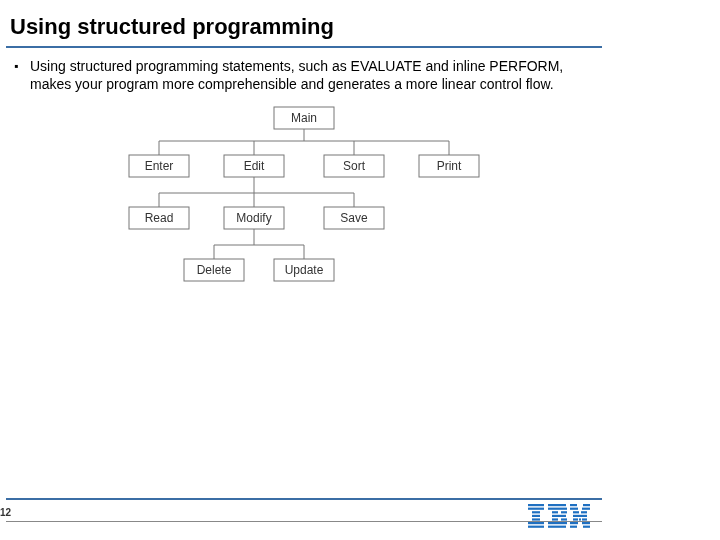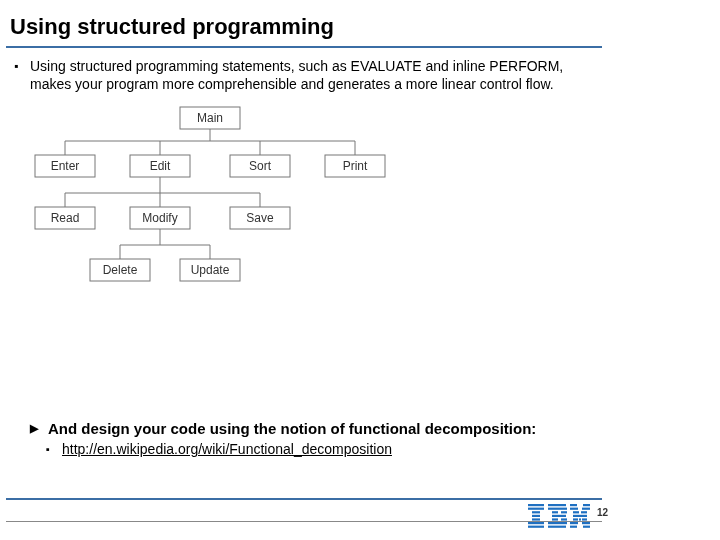--- a/index.html
+++ b/index.html
@@ -4,33 +4,33 @@
 <style>
   * { box-sizing: border-box; margin: 0; padding: 0; }
   html, body { width: 720px; height: 540px; font-family: Arial, Helvetica, sans-serif; background: #fff; color: #000; }
   .slide { position: relative; width: 608px; height: 540px; }
   .title { font-size: 22px; font-weight: bold; padding: 14px 10px 6px 10px; }
   .title-rule { position: absolute; left: 6px; right: 6px; top: 46px; height: 2px; background: #3b6ea5; }
   .content { position: absolute; left: 10px; right: 10px; top: 58px; }
   .bullets { font-size: 14px; line-height: 1.25; }
   .bullets li { list-style: none; position: relative; padding-left: 20px; margin-bottom: 2px; }
   .bullets li::before { content: "\25AA"; position: absolute; left: 4px; top: 1px; font-size: 12px; color: #000; }
-  .diagram-wrap { width: 100%; margin-top: 8px; }
+  .diagram-wrap { width: 100%; text-align: center; margin-top: 8px; }
   .box { stroke: #777; stroke-width: 1; fill: #fff; }
   .boxlabel { font-size: 12px; fill: #333; font-family: Arial, Helvetica, sans-serif; }
   .line { stroke: #777; stroke-width: 1; fill: none; }
   .bottom-text { position: absolute; left: 30px; right: 10px; top: 420px; }
   .arrow-line { font-size: 15px; font-weight: bold; position: relative; padding-left: 18px; }
   .arrow-line::before { content: "\25B6"; position: absolute; left: 0; top: 2px; font-size: 11px; }
   .sublink { font-size: 14px; padding-left: 32px; margin-top: 4px; position: relative; }
   .sublink::before { content: "\25AA"; position: absolute; left: 16px; top: 2px; font-size: 11px; }
   .sublink a { color: #000; }
   .footer-rule { position: absolute; left: 6px; right: 6px; bottom: 40px; height: 2px; background: #3b6ea5; }
   .footer-rule2 { position: absolute; left: 6px; right: 6px; bottom: 18px; height: 1px; background: #888; }
-  .pagenum { position: absolute; left: 0; right: 0; bottom: 22px; text-align: right; font-size: 10px; color: #333; font-weight: bold; }
+  .pagenum { position: absolute; left: 0; right: 0; bottom: 22px; text-align: left; font-size: 10px; color: #333; font-weight: bold; }
   .logo { position: absolute; right: 18px; bottom: 8px; }
 </style>
 </head>
 <body>
 <div class="slide">
 
   <div class="title">Using structured programming</div>
   <div class="title-rule"></div>
 
   <div class="content">
@@ -79,26 +79,20 @@
         <line class="line" x1="200" y1="144" x2="200" y2="158"></line>
 
         <rect class="box" x="80" y="158" width="60" height="22"></rect>
         <text class="boxlabel" x="110" y="173" text-anchor="middle">Delete</text>
         <rect class="box" x="170" y="158" width="60" height="22"></rect>
         <text class="boxlabel" x="200" y="173" text-anchor="middle">Update</text>
       </svg>
     </div>
   </div>
 
-  <div class="bottom-text">
-    <div class="arrow-line">And design your code using the notion of functional decomposition:</div>
-    <div class="sublink">
-      <a href="#">http://en.wikipedia.org/wiki/Functional_decomposition</a>
-    </div>
-  </div>
 
   <div class="footer-rule"></div>
   <div class="pagenum">12</div>
   <div class="footer-rule2"></div>
 
   <div class="logo">
     <svg width="62" height="24" viewBox="0 0 62 24">
       <g fill="#1f70c1">
         <rect x="0" y="0" width="16" height="2.2"></rect>
           <rect x="0" y="3.6" width="16" height="2.2"></rect>

